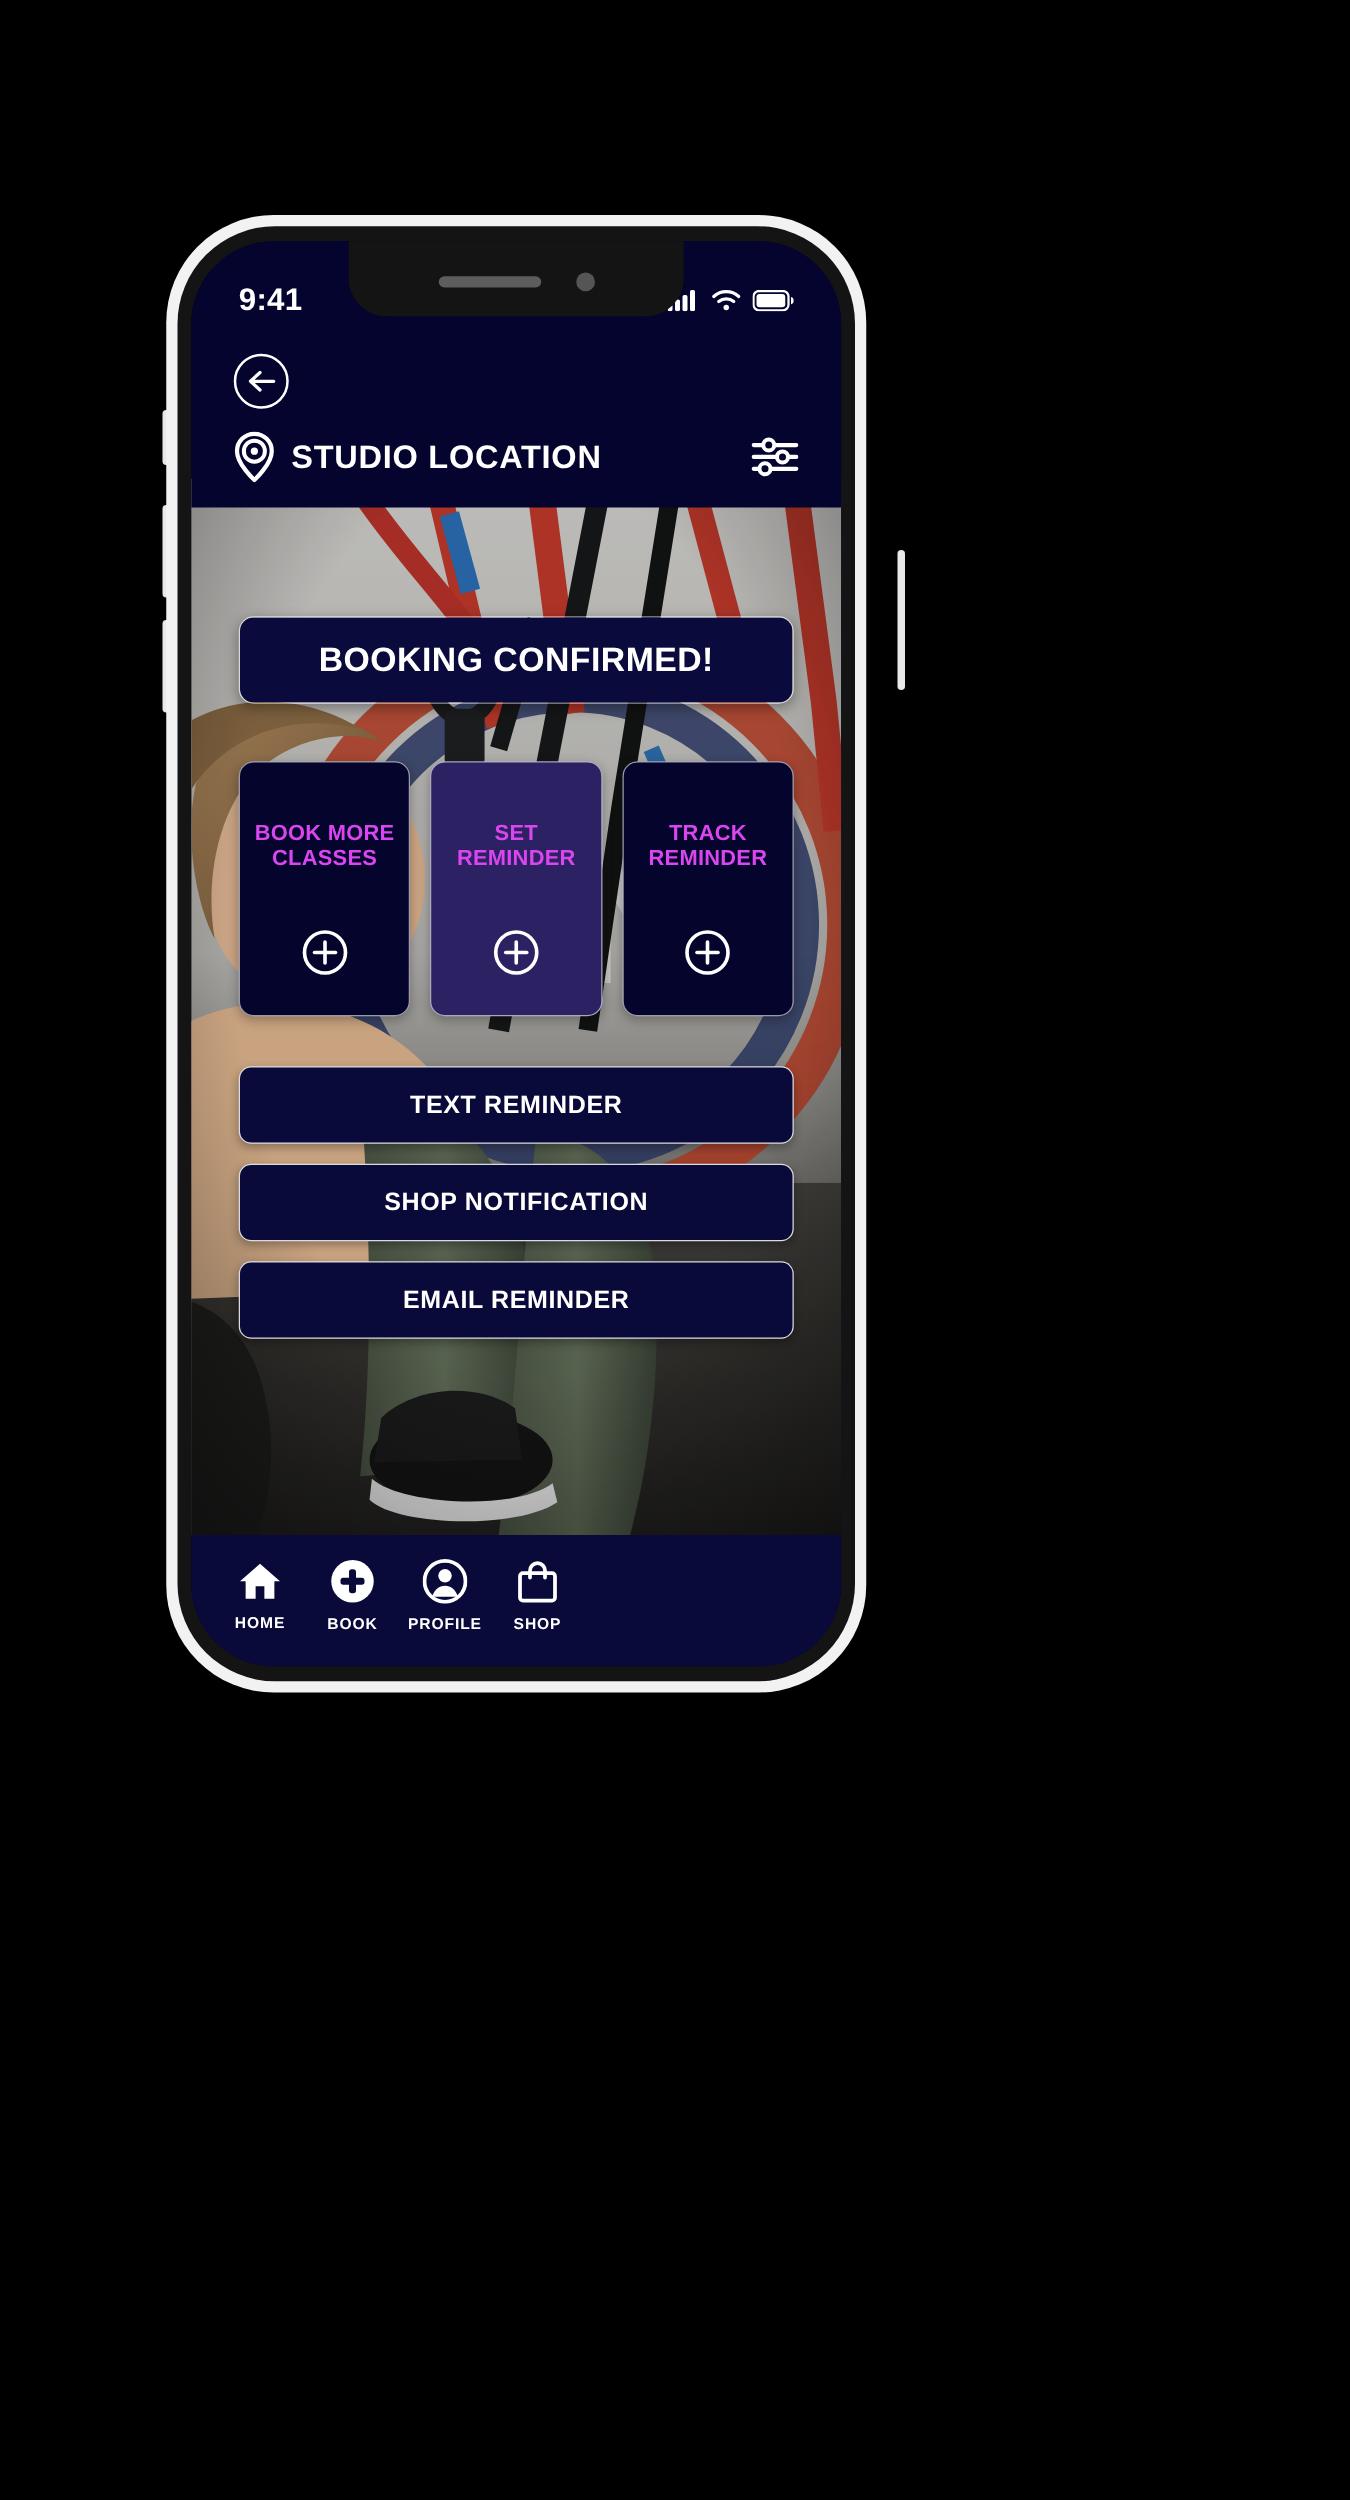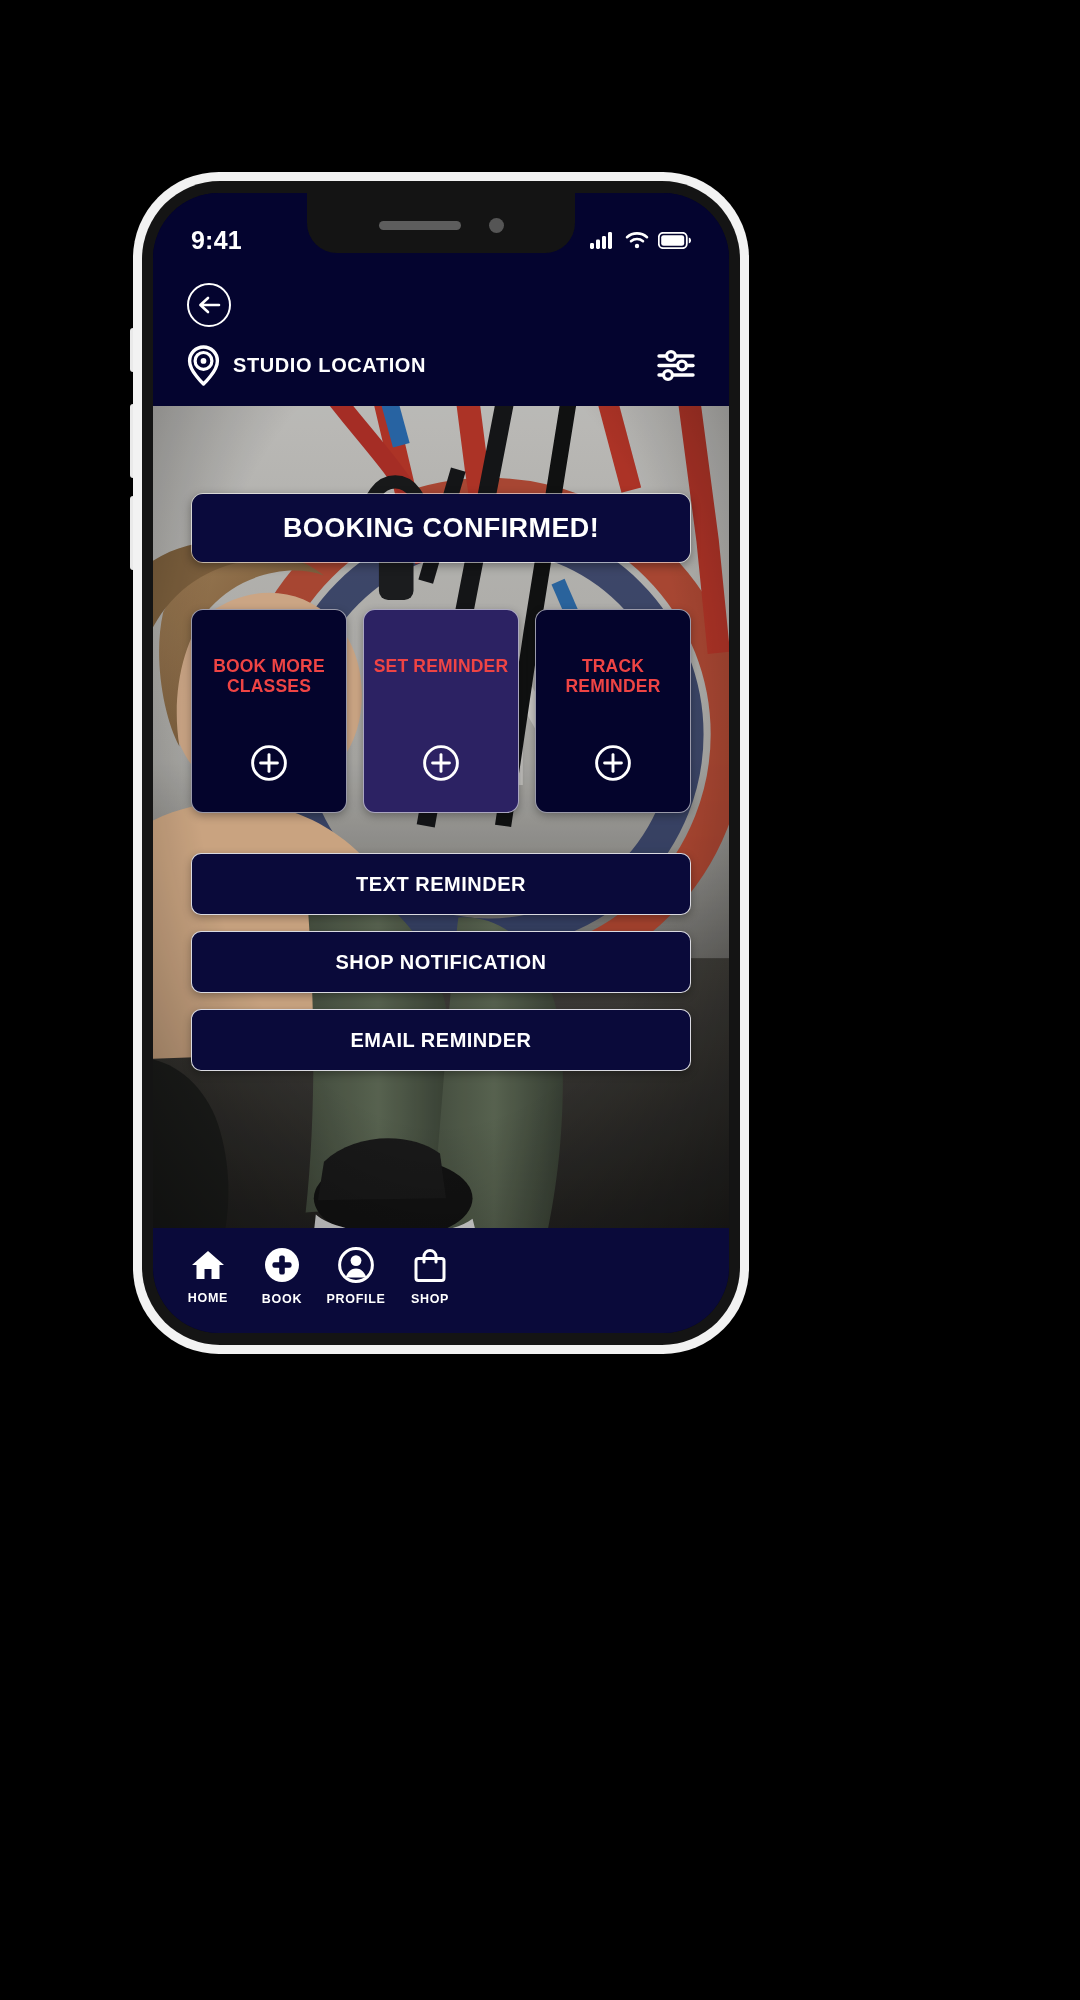--- a/index.html
+++ b/index.html
@@ -7,21 +7,21 @@
     width:1080px; height:2000px;
     background:#000;
     font-family:"Liberation Sans", sans-serif;
     overflow:hidden;
   }
   #stage { position:relative; width:1080px; height:2000px; background:#000; }
 
   
   .phone-outer {
     position:absolute; left:133px; top:172px;
-    width:616px; height:1182px;
+    width:560px; height:1182px;
     border-radius:86px;
     background:#f2f2f2;
     padding:9px;
   }
   .phone-body {
     position:relative; width:100%; height:100%;
     border-radius:78px;
     background:#141414;
     padding:12px 11px;
   }
@@ -68,21 +68,21 @@
     width:44px; height:44px; border-radius:50%;
     border:2.5px solid #fff;
     display:flex; align-items:center; justify-content:center;
     cursor:pointer;
   }
   .title-row {
     display:flex; align-items:center; margin-top:18px;
   }
   .pin-icon { flex:0 0 auto; margin-right:13px; display:flex; }
   .page-title {
-    color:#fff; font-size:20px; font-weight:800;
+    color:#fff; font-size:26px; font-weight:800;
     letter-spacing:.6px; white-space:nowrap;
   }
   .filter-icon { margin-left:auto; display:flex; cursor:pointer; }
 
   
   .photo {
     position:absolute; left:0; top:190px; right:0; bottom:105px;
     overflow:hidden; background:#4a4a48;
   }
   .photo svg { width:100%; height:100%; display:block; }
@@ -121,21 +121,21 @@
   .action-card {
     flex:1; height:204px; border-radius:12px;
     border:1.5px solid rgba(255,255,255,.6);
     background:#04042c;
     display:flex; flex-direction:column; align-items:center;
     padding:46px 6px 0 6px; cursor:pointer;
     box-shadow:0 3px 9px rgba(0,0,0,.3);
   }
   .action-card.selected { background:#2c2263; }
   .action-label {
-    color:#ef4444; font-size:17.5px; font-weight:800; line-height:1.16;
+    color:#d946ef; font-size:17.5px; font-weight:800; line-height:1.16;
     text-align:center; letter-spacing:.2px;
   }
   .plus-circle { margin-top:auto; margin-bottom:26px; }
 
   
   .reminder-list { margin-top:40px; display:flex; flex-direction:column; gap:16px; }
   .reminder-btn {
     height:62px; border-radius:10px;
     border:1.5px solid rgba(255,255,255,.85);
     background:#0a0a3a;

